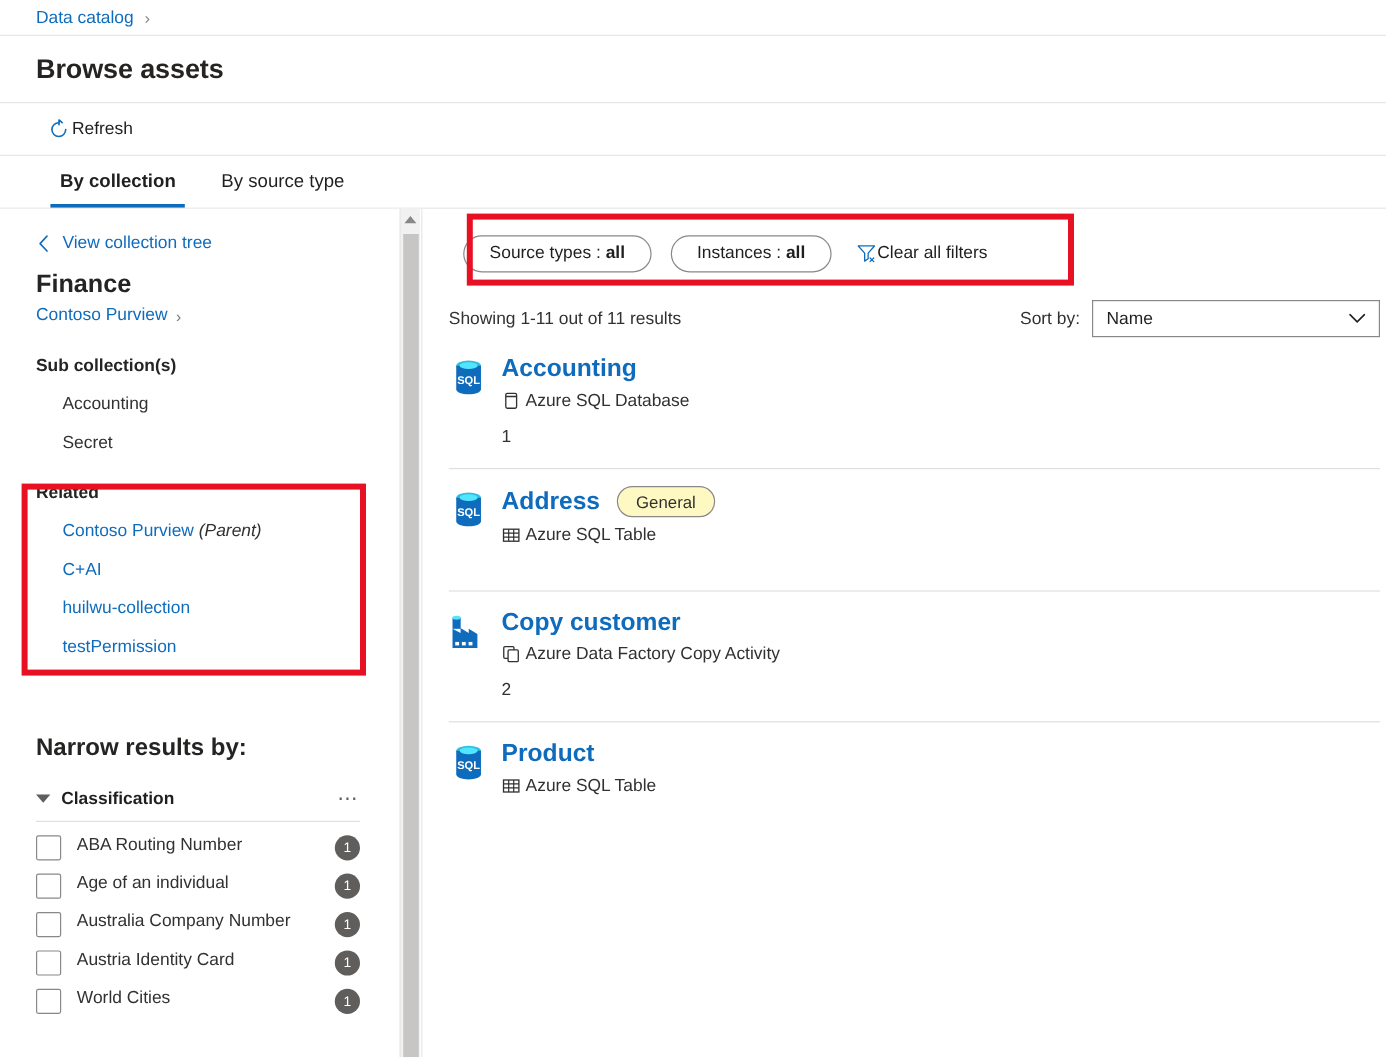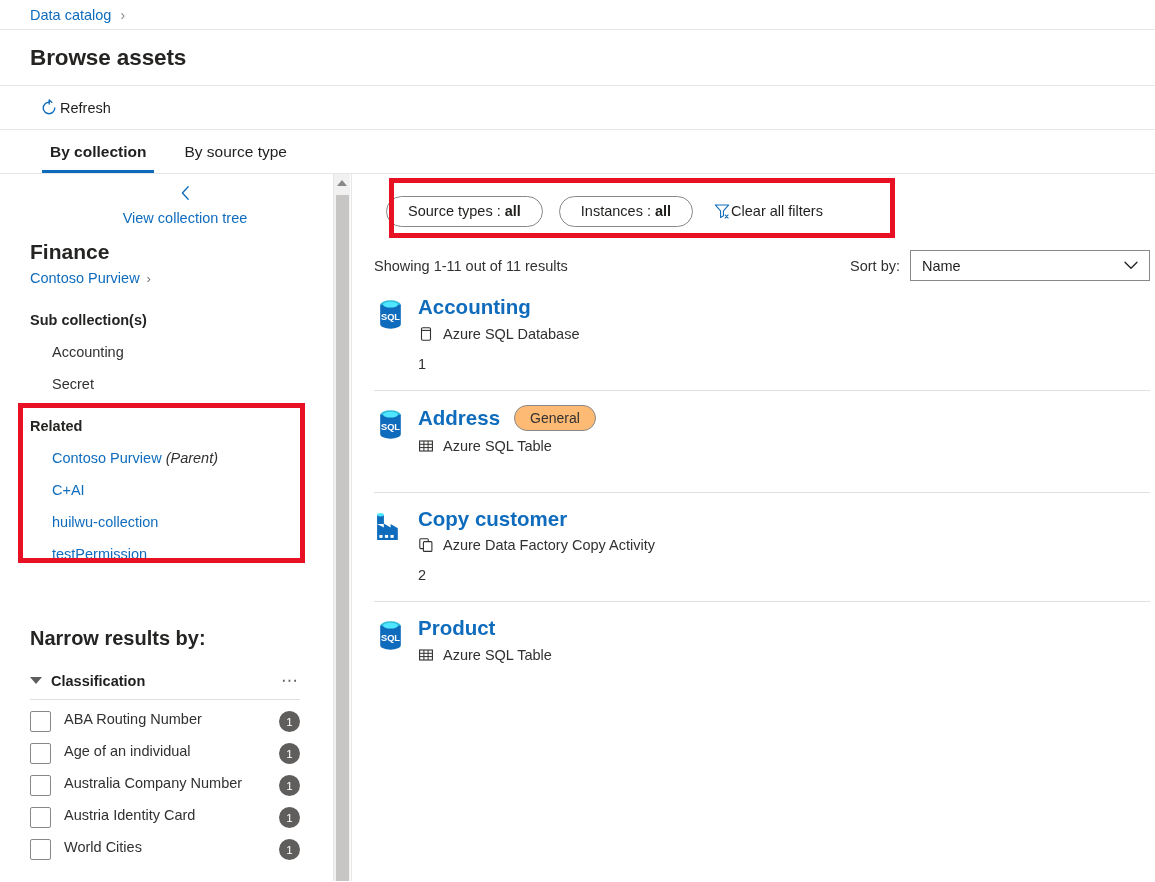--- a/index.html
+++ b/index.html
@@ -84,22 +84,21 @@
     width: 352px; position: relative;
     background:#fff;
     border-right: 1px solid #e6e6e6;
     overflow: hidden;
   }
   .left-inner { padding: 0 0 0 30px; width: 340px; }
 
   .view-tree {
     display:flex; align-items:center; gap:9px;
     color:#0f6cbd; font-size:14.5px; cursor:pointer;
-    margin-top: 11px;
-    flex-direction: column;
+    margin-top: 21px;
   }
   .back-chev { display:block; width:13px; height:16px; }
 
   .coll-name { font-size: 21px; font-weight:700; color:#252423; margin-top:14px; }
   .parent-row { display:flex; align-items:center; gap:7px; margin-top:6px; }
   .parent-link { color:#0f6cbd; font-size:14.5px; cursor:pointer; }
   .parent-chev { color:#797775; font-size:13px; line-height:1; }
 
   .sect-head { font-size:14.5px; font-weight:700; color:#252423; margin-top:26px; }
   .sub-item { font-size:14.5px; color:#323130; margin-top:16px; margin-left:22px; cursor:pointer; }
@@ -189,23 +188,23 @@
   .asset-icon { width:44px; flex:none; padding-top:3px; }
   .asset-icon svg { display:block; width:33px; height:33px; }
   .asset-body { flex:1; }
   .asset-title-row { display:flex; align-items:center; gap:14px; }
   .asset-title {
     font-size:20.5px; font-weight:700; color:#0f6cbd; cursor:pointer; line-height:1.15;
   }
   .badge-general {
     border:1px solid #8a8886; border-radius:14px; height:26px;
     display:flex;align-items:center;padding:0 15px;
-    font-size:14px;color:#323130; background:#fdba74; cursor:pointer;
-  }
-  .asset-type-row { display:flex; align-items:center; gap:9px; margin-top:7px; }
+    font-size:14px;color:#323130; background:#fef9c3; cursor:pointer;
+  }
+  .asset-type-row { display:flex; align-items:center; gap:4px; margin-top:7px; }
   .type-ico { display:block; width:16px; height:16px; }
   .asset-type { font-size:14.5px; color:#323130; }
   .asset-count { font-size:14.5px; color:#323130; margin-top:14px; }
   .asset-sep { height:1px; background:#e1dfdd; margin-top:18px; }
 
   
   .annot {
     position:absolute; border:5px solid #e81123; pointer-events:none; z-index:50;
   }
 </style>

